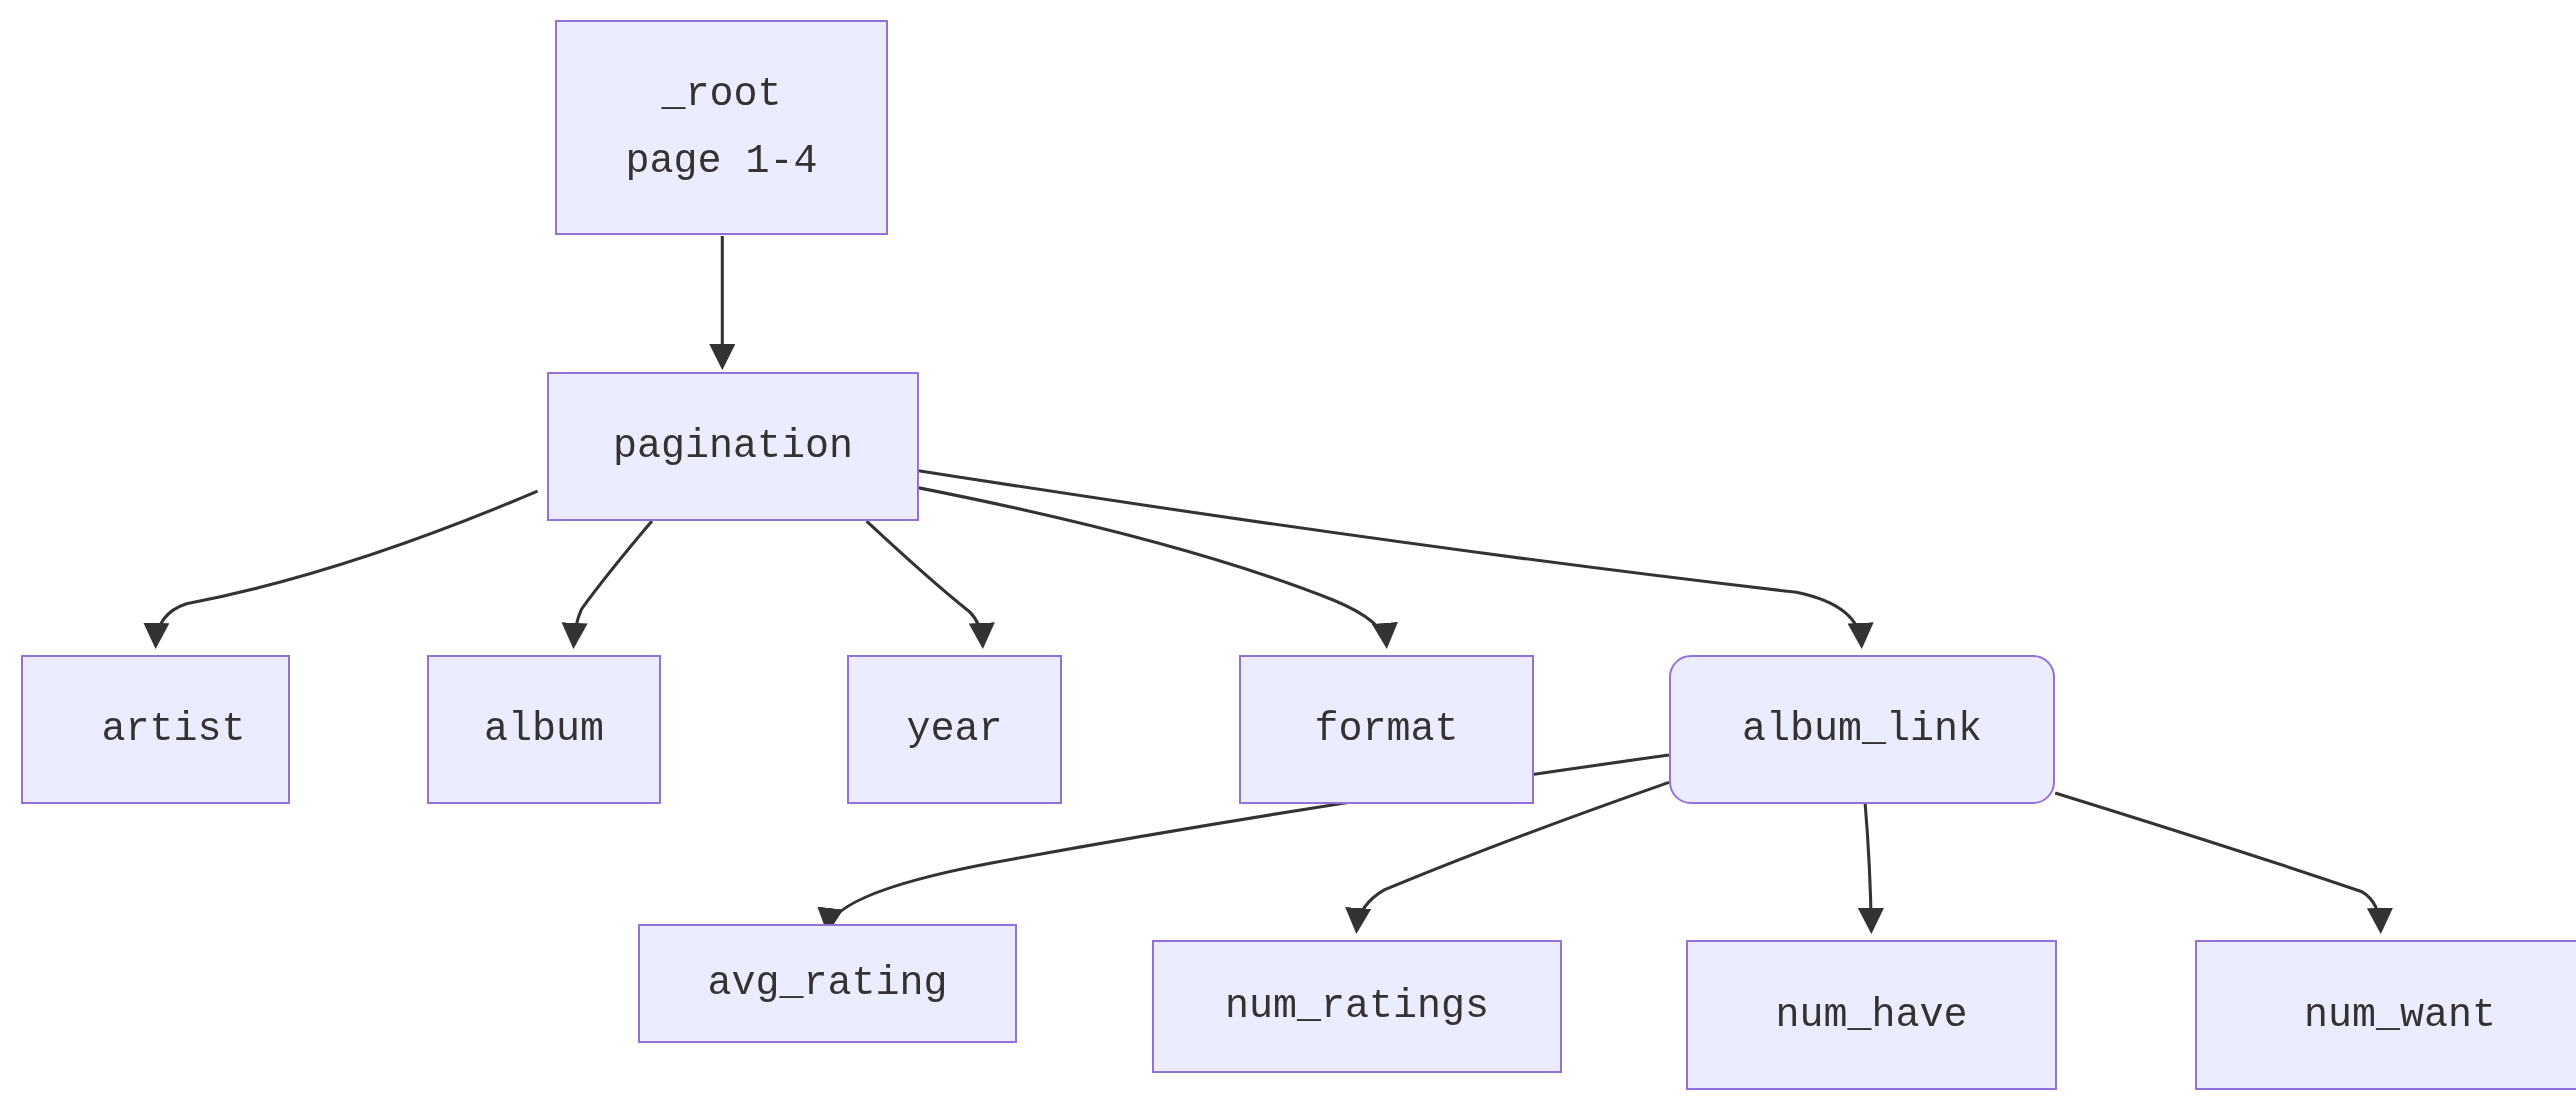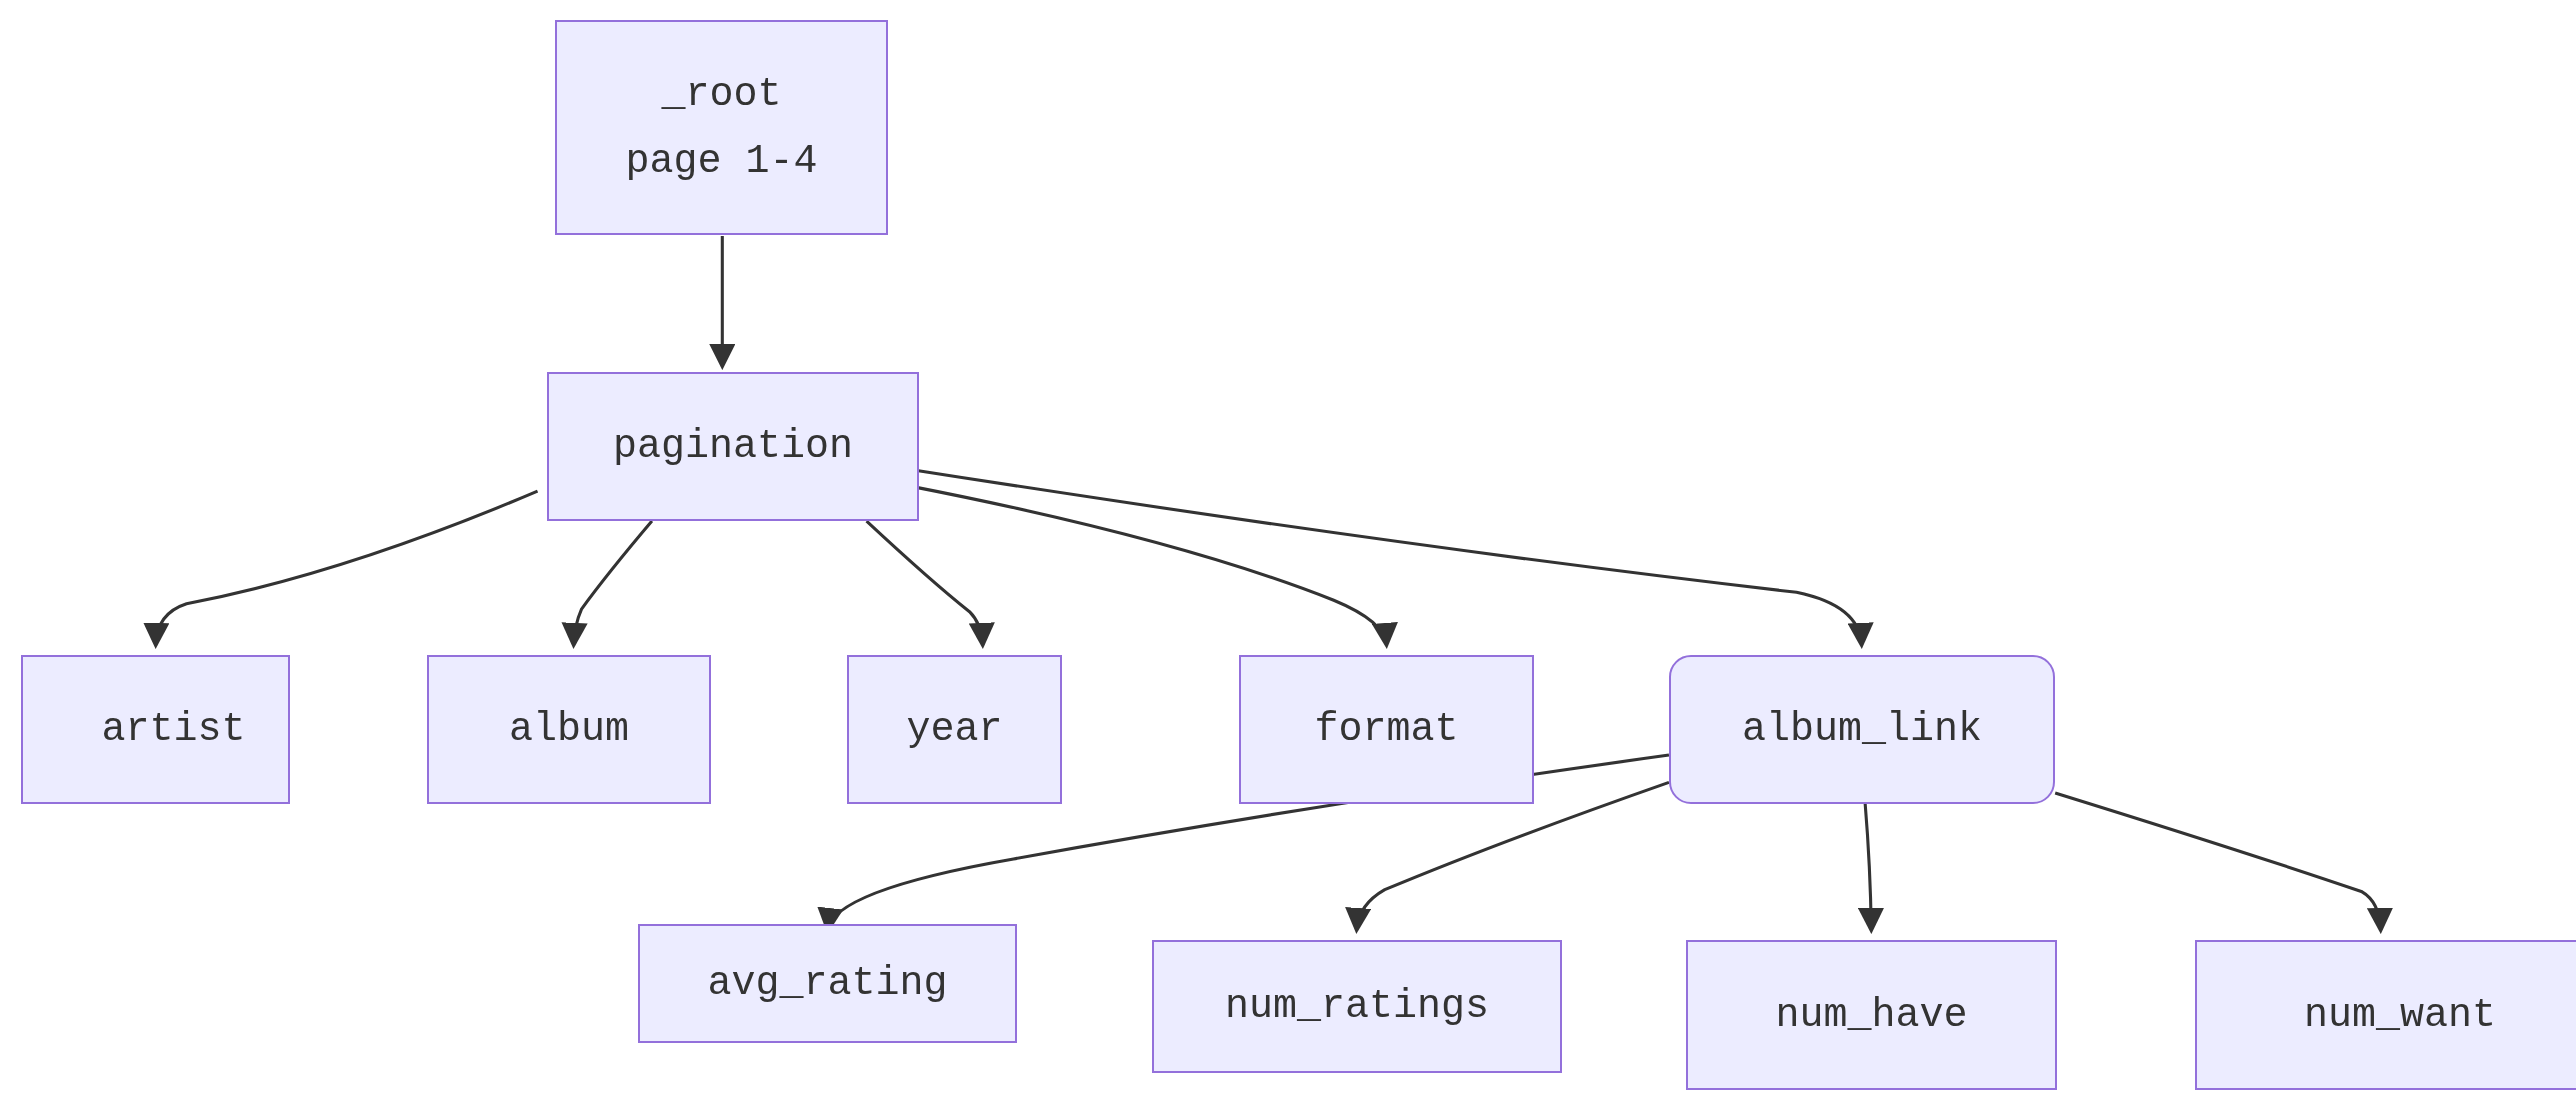--- a/index.html
+++ b/index.html
@@ -29,21 +29,21 @@
     display:flex;flex-direction:column;
     align-items:center;justify-content:center;
     font-size:40px;line-height:67px;
     text-align:center;
     white-space:nowrap;
   }
   
   .n-root       {left:555px; top:20px;   width:333px; height:215px;}
   .n-pagination {left:547px; top:372px;  width:372px; height:149px;}
   .n-artist     {left:21px;  top:655px;  width:269px; height:149px;padding-left:36px;}
-  .n-album      {left:427px; top:655px;  width:284px; height:149px;}
+  .n-album      {left:427px; top:655px;  width:234px; height:149px;}
   .n-year       {left:847px; top:655px;  width:215px; height:149px;}
   .n-format     {left:1239px;top:655px;  width:295px; height:149px;}
   .n-album-link {left:1669px;top:655px;  width:386px; height:149px;border-radius:22px;}
   .n-avg-rating {left:638px; top:924px; width:379px; height:119px;}
   .n-num-ratings{left:1152px;top:940px; width:410px; height:133px;}
   .n-num-have   {left:1686px;top:940px; width:371px; height:150px;}
   .n-num-want   {left:2195px;top:940px; width:410px; height:150px;}
 </style>
 </head>
 <body>

